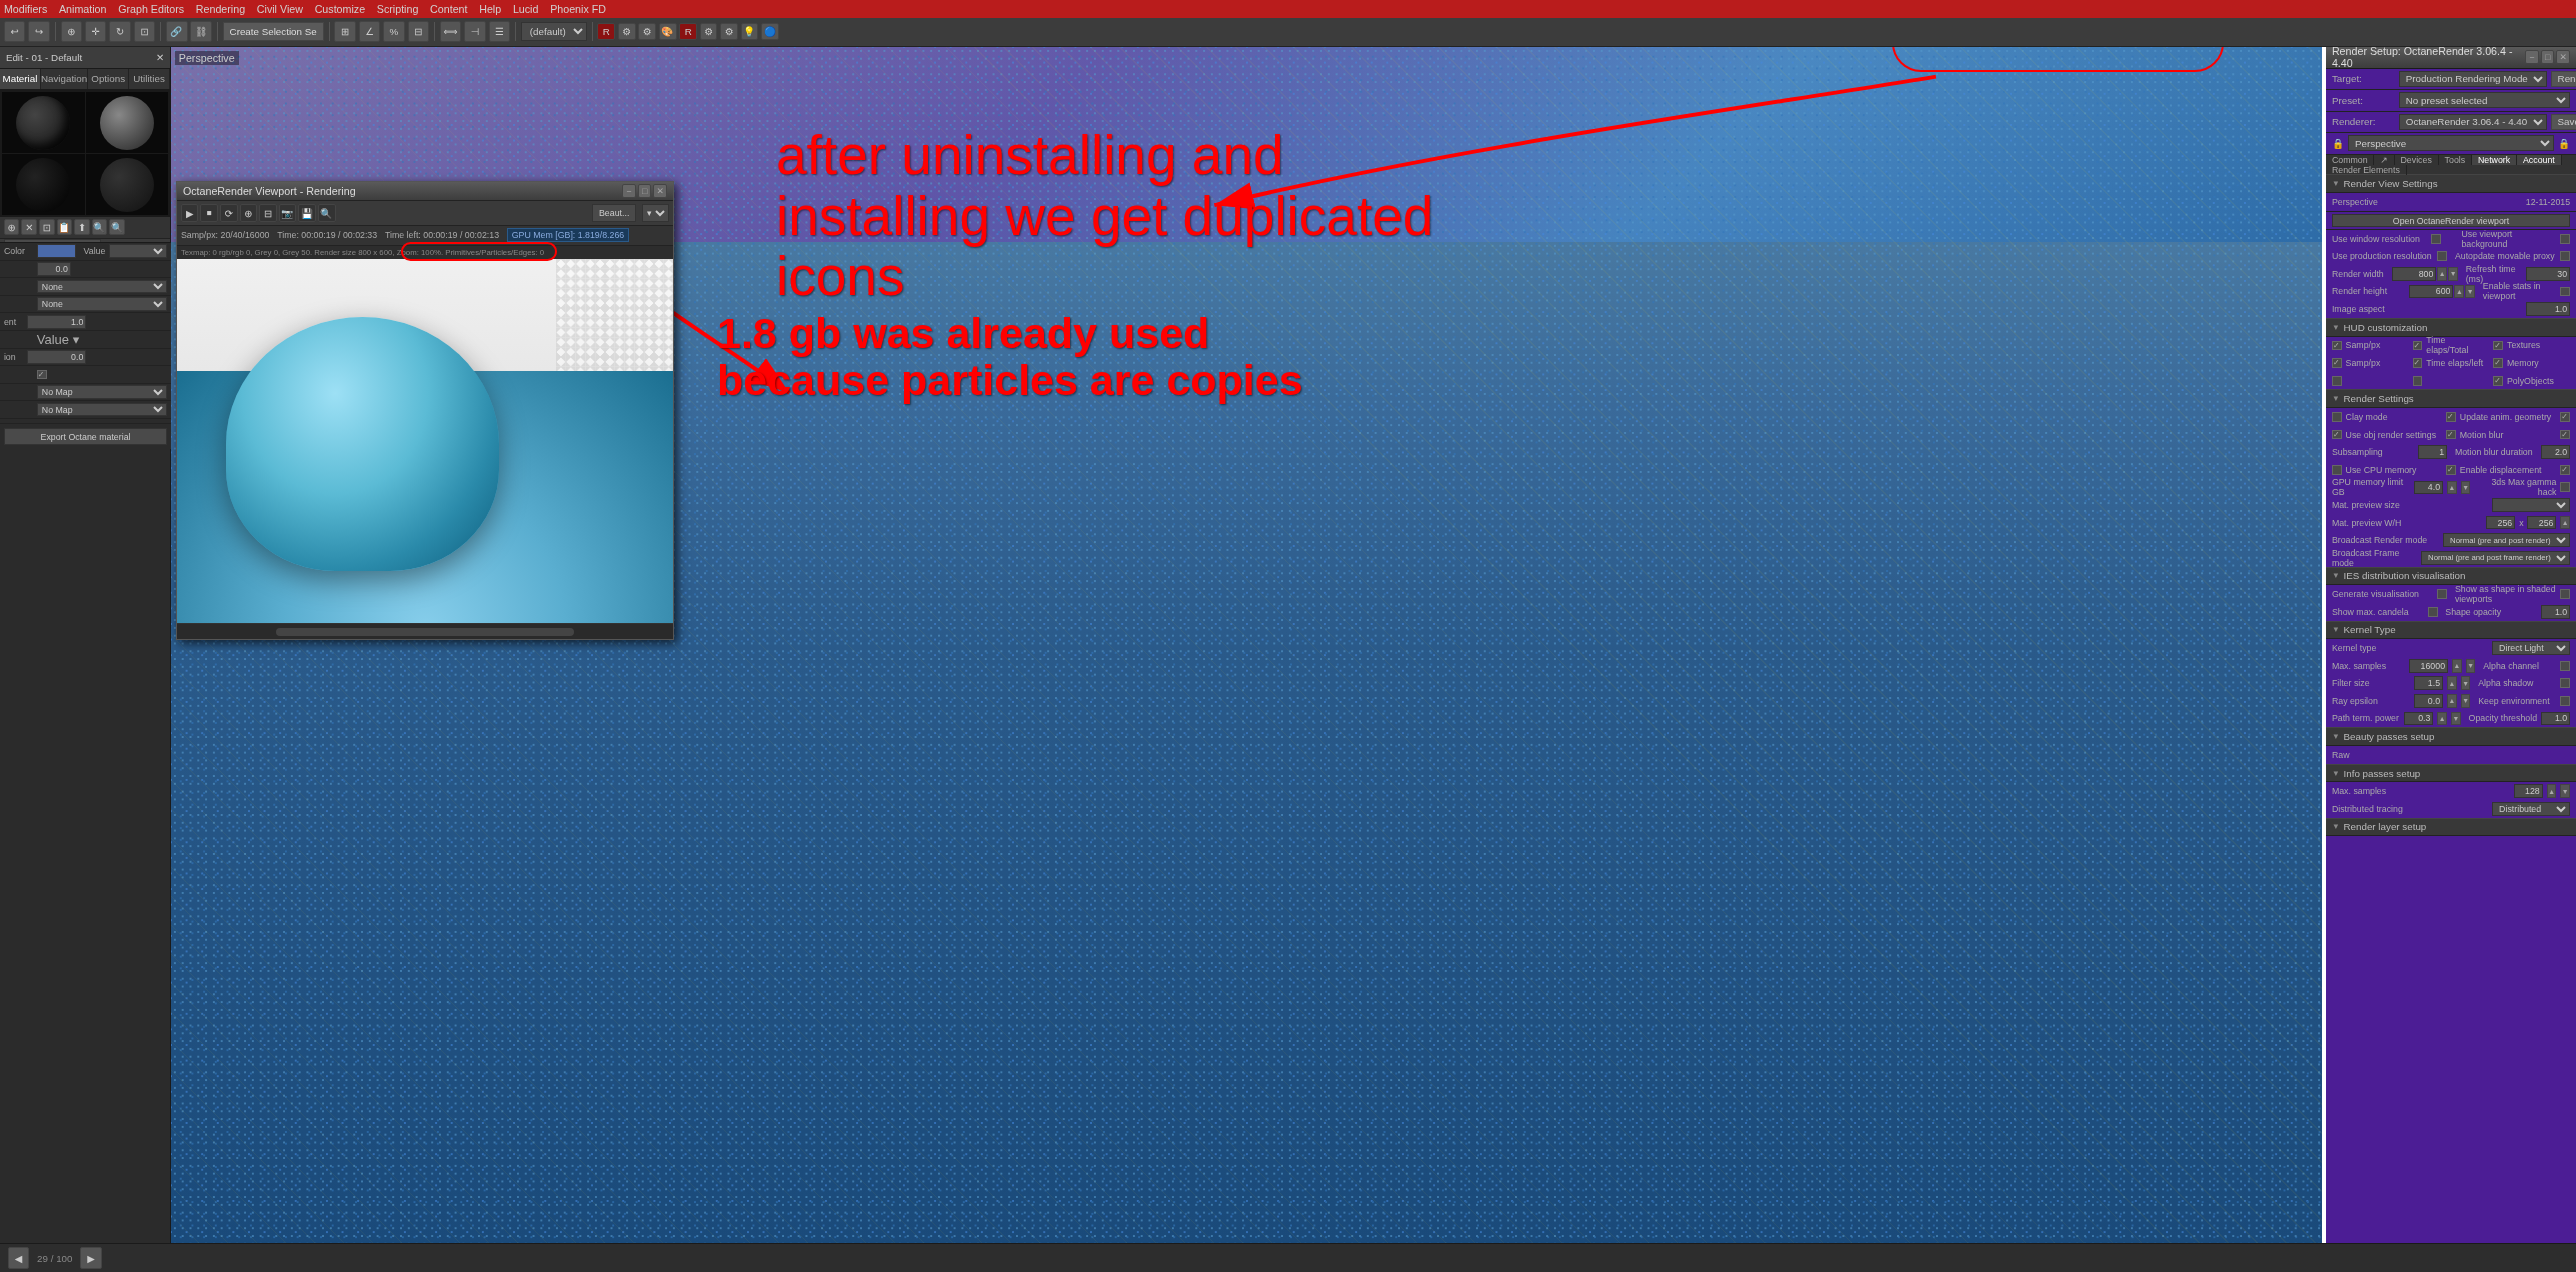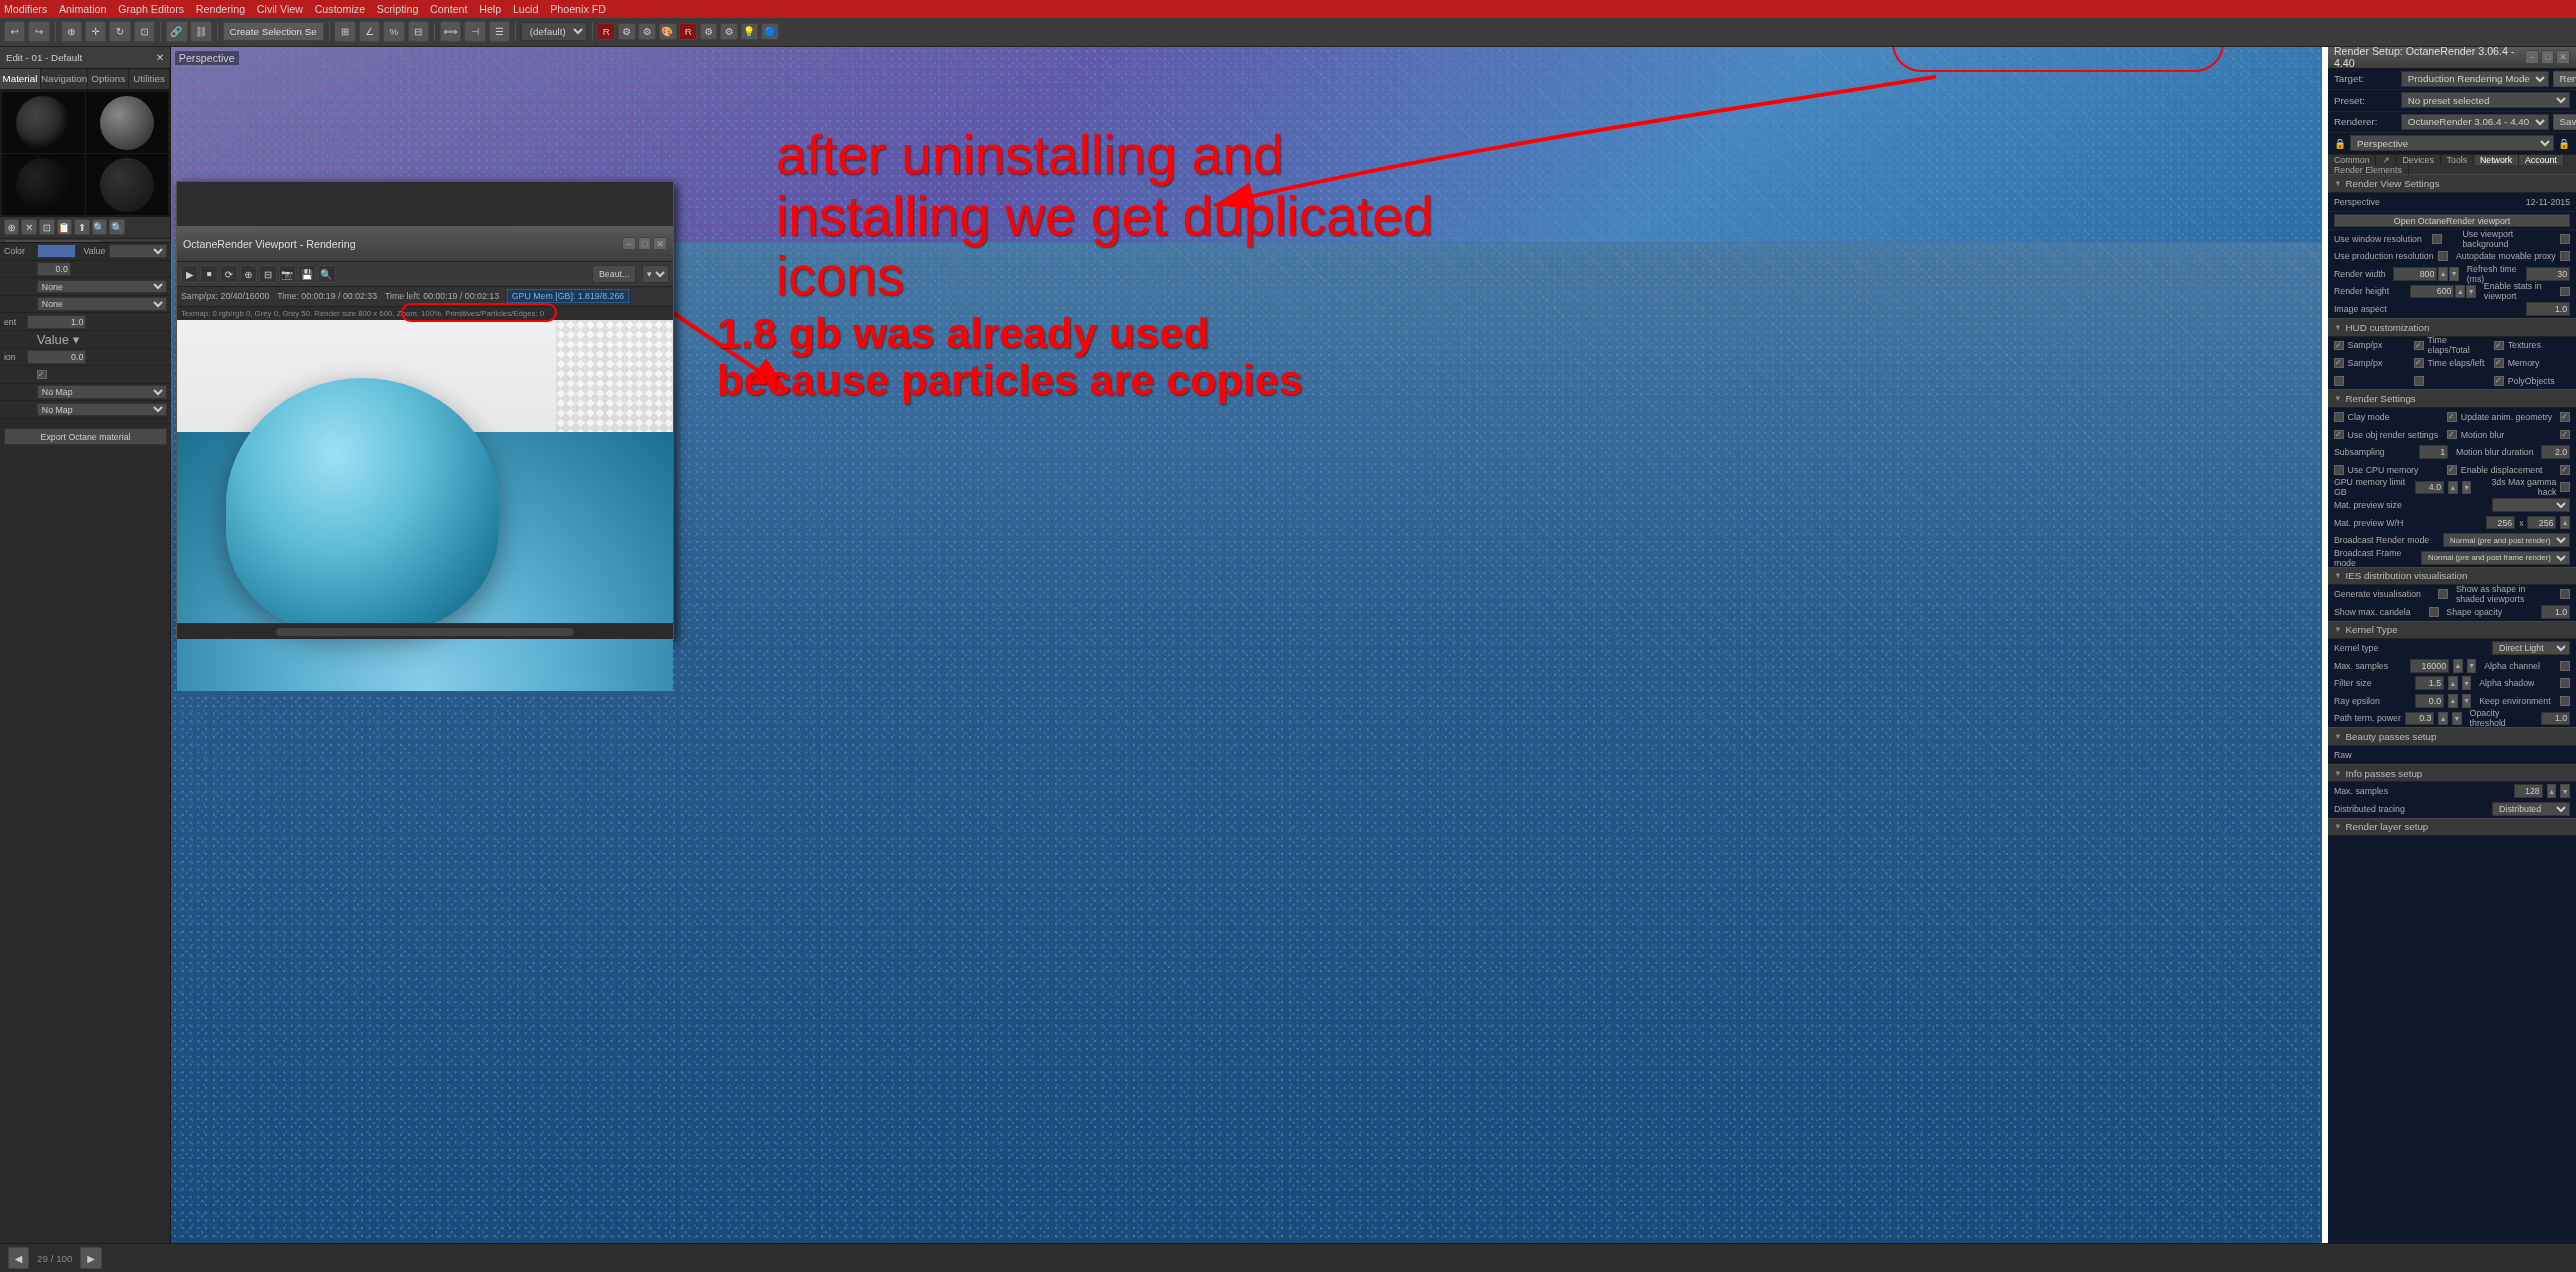--- a/index.html
+++ b/index.html
@@ -279,28 +279,27 @@
       top: 181px;
       left: 176px;
       width: 498px;
       height: 459px;
       background: #2d2d2d;
       border: 1px solid #555;
       z-index: 30;
       box-shadow: 2.9px 2.9px 9.8px rgba(0,0,0,0.7);
     }
     #octane-viewport-titlebar {
-      height: 36px;
+      height: 19px;
       background: linear-gradient(180deg, #5a5a5a, #3d3d3d);
       display: flex;
       align-items: center;
       justify-content: space-between;
       padding: 0 5.9px;
       border-bottom: 1px solid #222;
-      margin-top: 44px;
     }
     #octane-viewport-titlebar span { color: #ddd; font-size: 10.7px; }
     .win-btn {
       width: 13.7px; height: 13.7px;
       background: #666;
       border: 1px solid #444;
       border-radius: 2px;
       display: inline-flex;
       align-items: center;
       justify-content: center;
@@ -422,22 +421,22 @@
       align-items: center;
     }
 
     
     #render-setup-panel {
       position: absolute;
       top: 47px;
       right: 0;
       width: 254px;
       height: calc(100% - 47px);
-      background: #0f172a;
-      border-left: 6px solid #ffffff;
+      background: #4c1d95;
+      border-left: 4px solid #ffffff;
       z-index: 50;
       overflow-y: auto;
       overflow-x: hidden;
     }
 
     #render-setup-titlebar {
       height: 21.5px;
       background: linear-gradient(180deg, #5a5a5a, #3d3d3d);
       display: flex;
       align-items: center;

